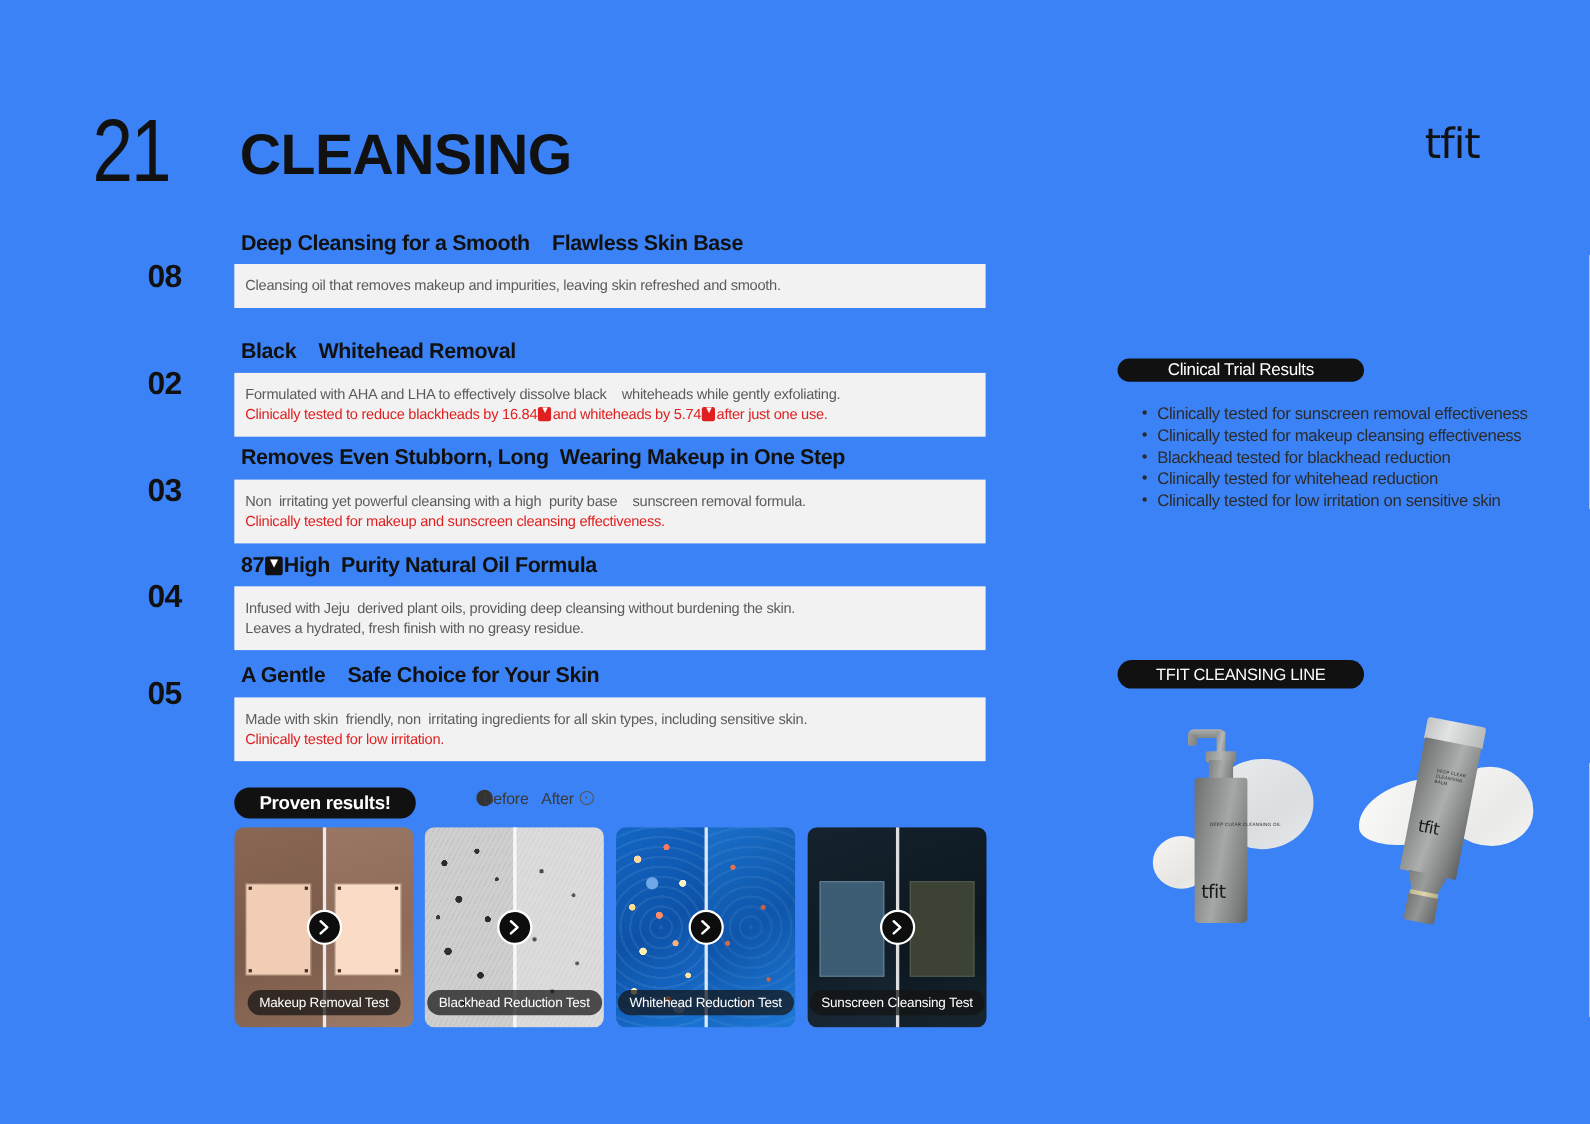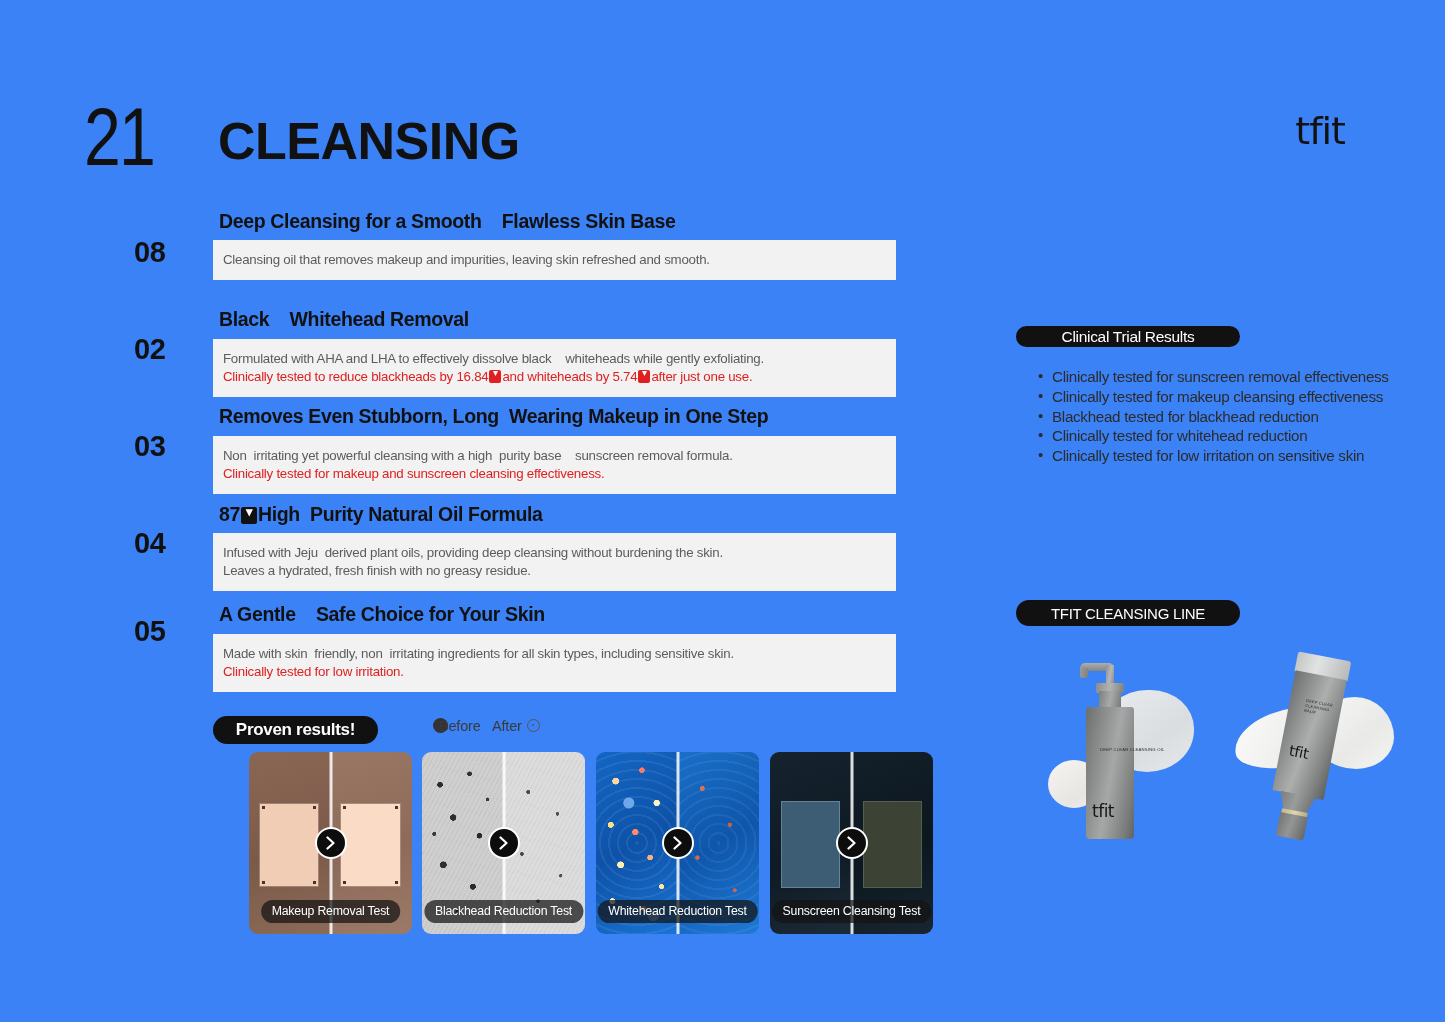--- a/index.html
+++ b/index.html
@@ -91,21 +91,21 @@
   }
   .dot-open::after {
     content: ""; position: absolute; left: 4.2px; top: 4.2px;
     width: 2.2px; height: 2.2px; border-radius: 50%; background: #555;
   }
 
   
   .thumbs { position: absolute; left: 213px; top: 752px; width: 700px; height: 182px; }
   .thumb {
     position: absolute; top: 0; width: 163px; height: 182px;
-    border-radius: 9px; overflow: hidden; margin-left: 36px;
+    border-radius: 9px; overflow: hidden;
   }
   .thumb .half { position: absolute; top: 0; height: 100%; width: 50%; }
   .thumb .half.left { left: 0; }
   .thumb .half.right { right: 0; }
   .thumb .divider {
     position: absolute; left: 50%; top: 0; width: 3px; height: 100%;
     background: rgba(255,255,255,0.85); transform: translateX(-50%);
   }
   .arrow-btn {
     position: absolute; left: 50%; top: 50%;

